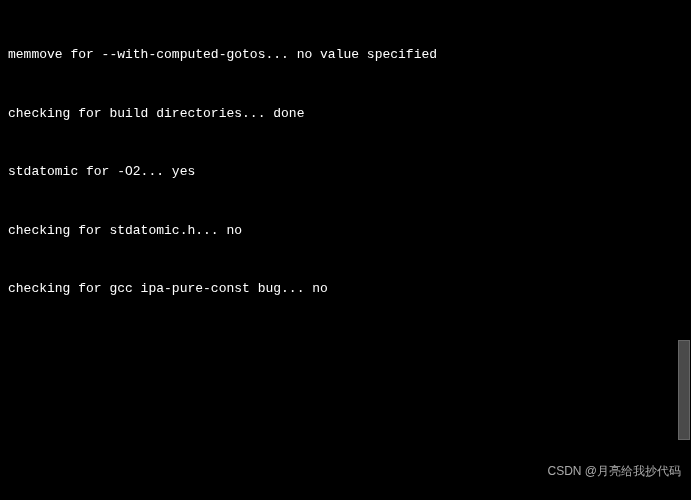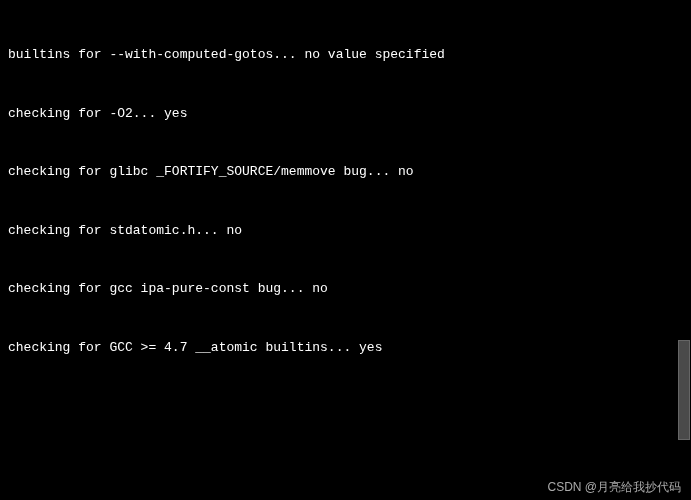--- a/index.html
+++ b/index.html
@@ -20,21 +20,21 @@
       position: relative;
     }
     .terminal-output {
       white-space: pre;
     }
     .line {
       display: block;
     }
     .watermark {
       position: absolute;
-      bottom: 4px;
+      bottom: 20px;
       right: 10px;
       color: #c8c8c8;
       font-size: 12px;
       font-family: sans-serif;
       opacity: 0.85;
     }
     .scrollbar {
       position: absolute;
       right: 0;
       top: 0;
@@ -48,26 +48,25 @@
       width: 12px;
       height: 100px;
       background: #4a4a4a;
       border: 1px solid #666;
     }
   </style>
 </head>
 <body>
 
 <div class="terminal-output">
-  <span class="line">builtins for --with-computed-gotos... no value specified</span>
-  <span class="line">checking for -O2... yes</span>
-  <span class="line">checking for glibc _FORTIFY_SOURCE/memmove bug... no</span>
+  <span class="line">memmove for --with-computed-gotos... no value specified</span>
+  <span class="line">checking for build directories... done</span>
+  <span class="line">stdatomic for -O2... yes</span>
   <span class="line">checking for stdatomic.h... no</span>
   <span class="line">checking for gcc ipa-pure-const bug... no</span>
-  <span class="line">checking for GCC &gt;= 4.7 __atomic builtins... yes</span>
   
   
   
   
   
   
   
   
   
   

